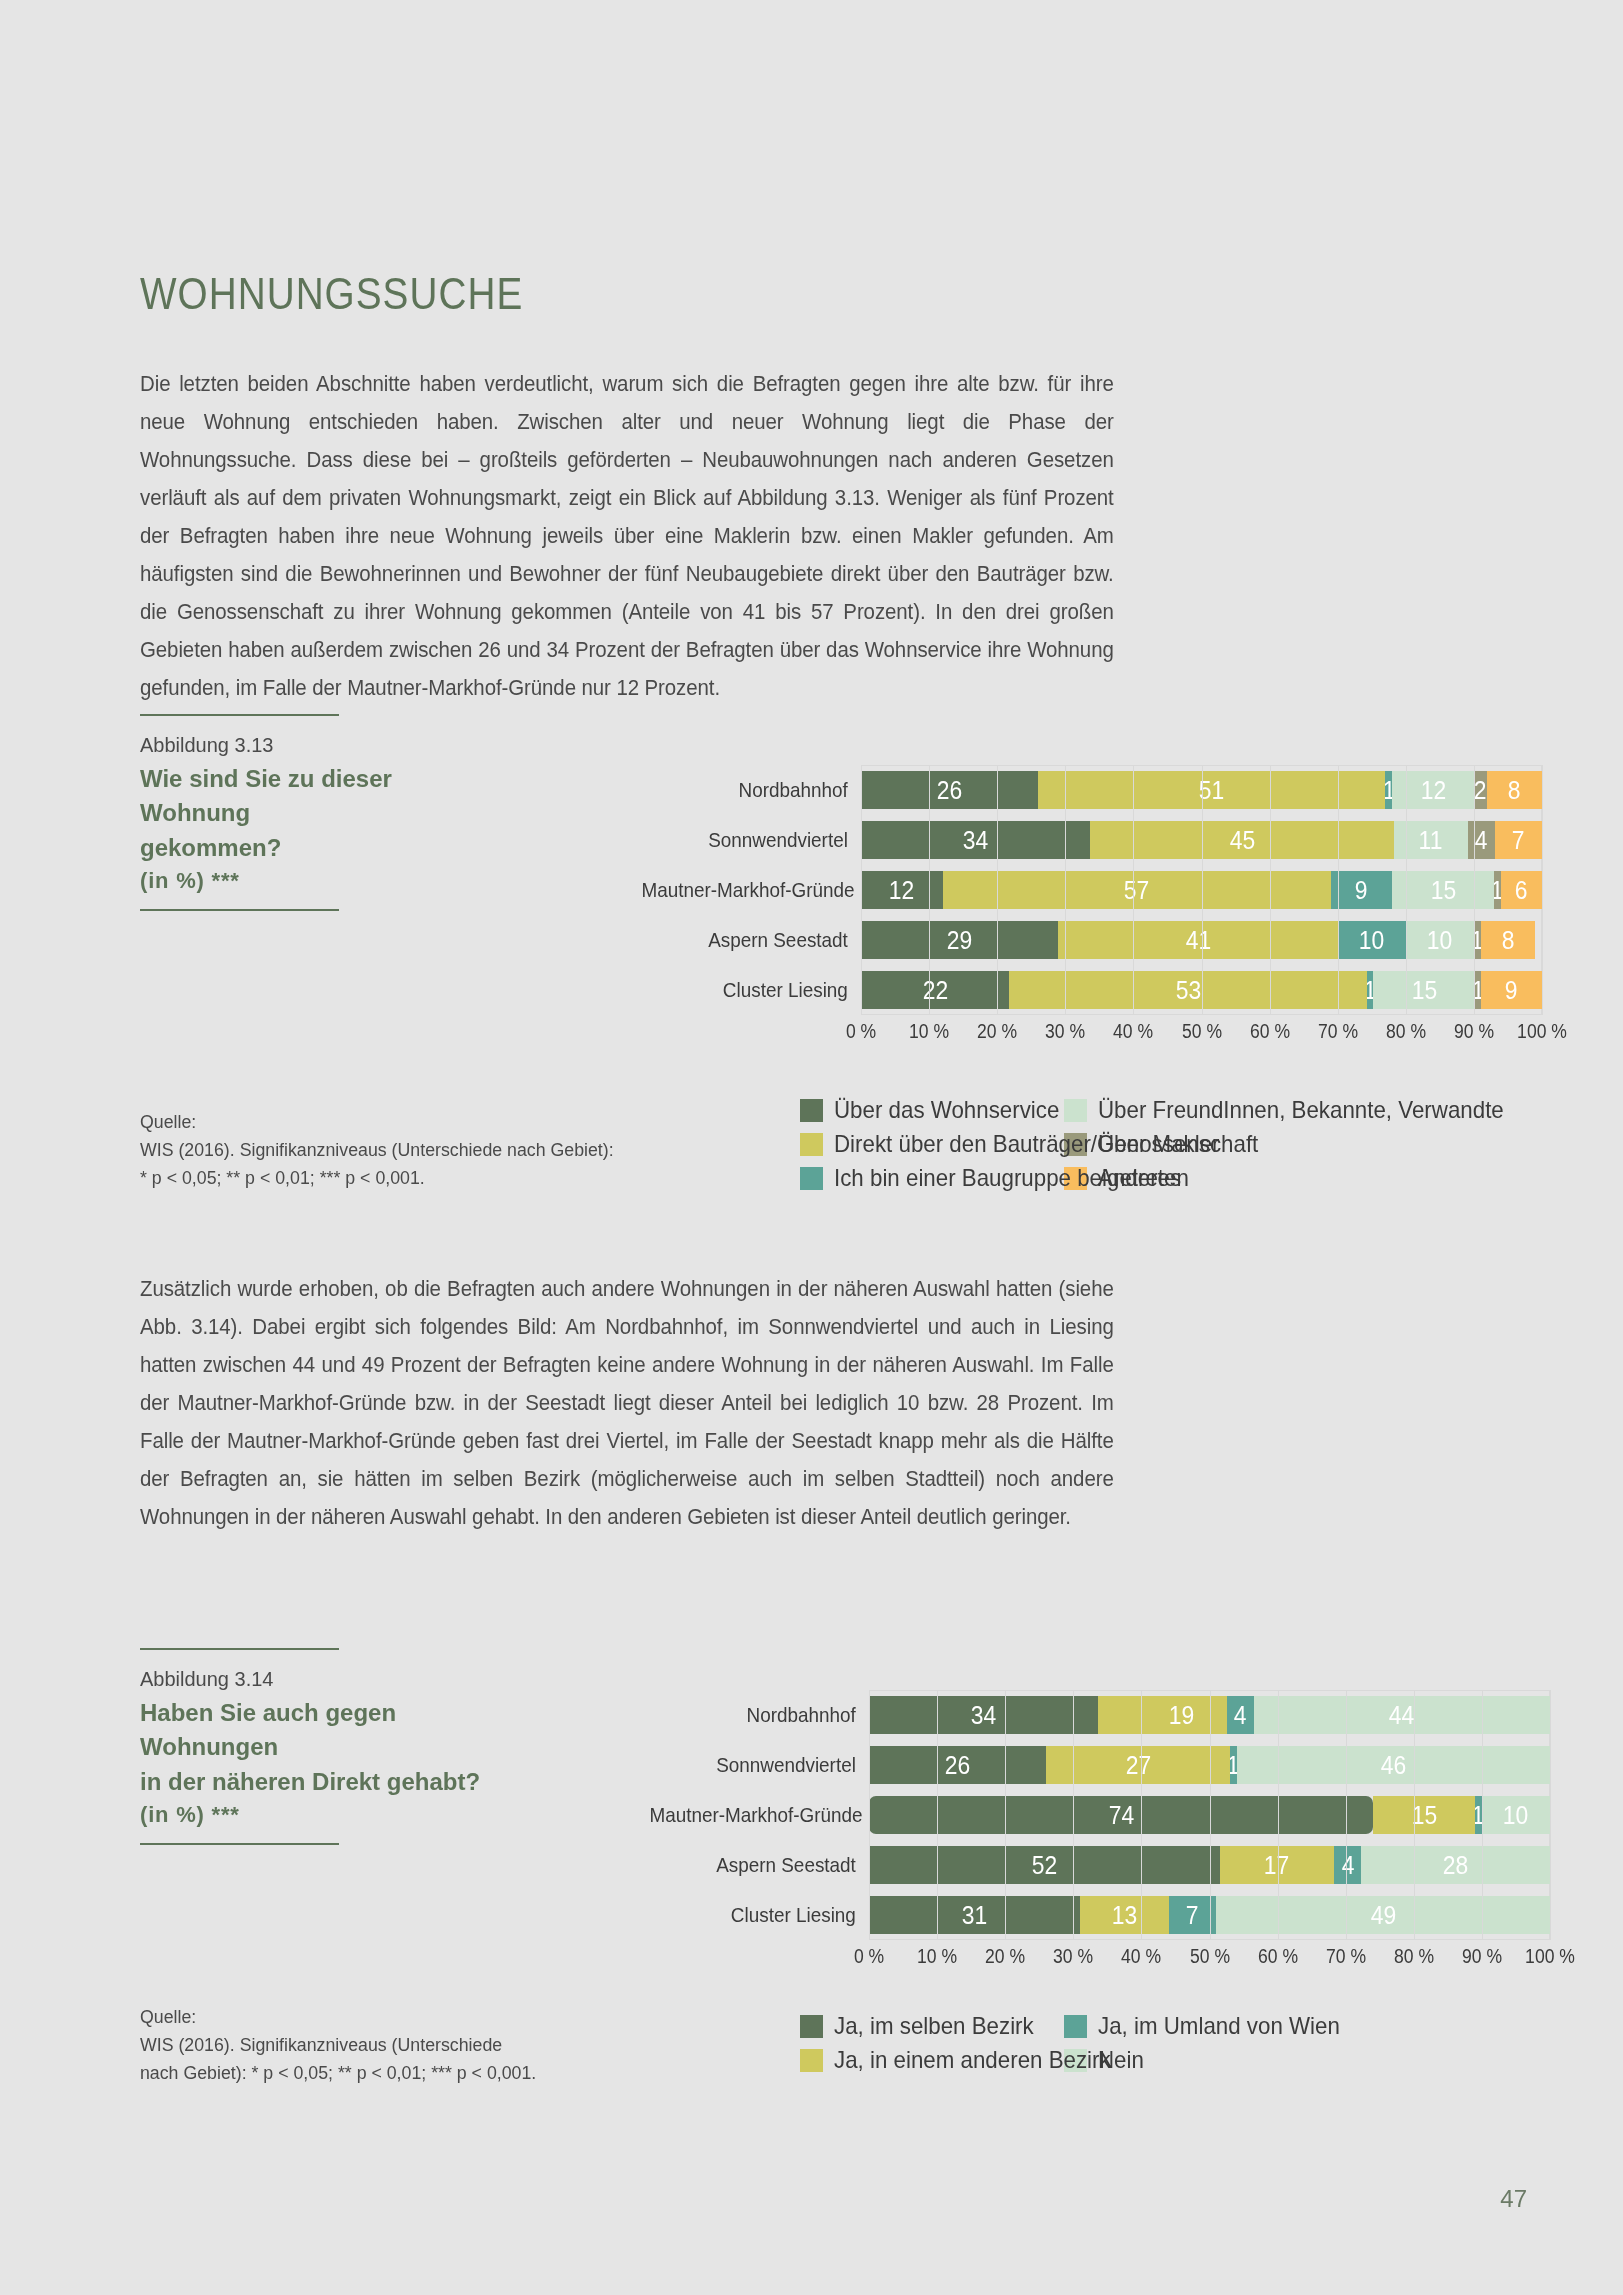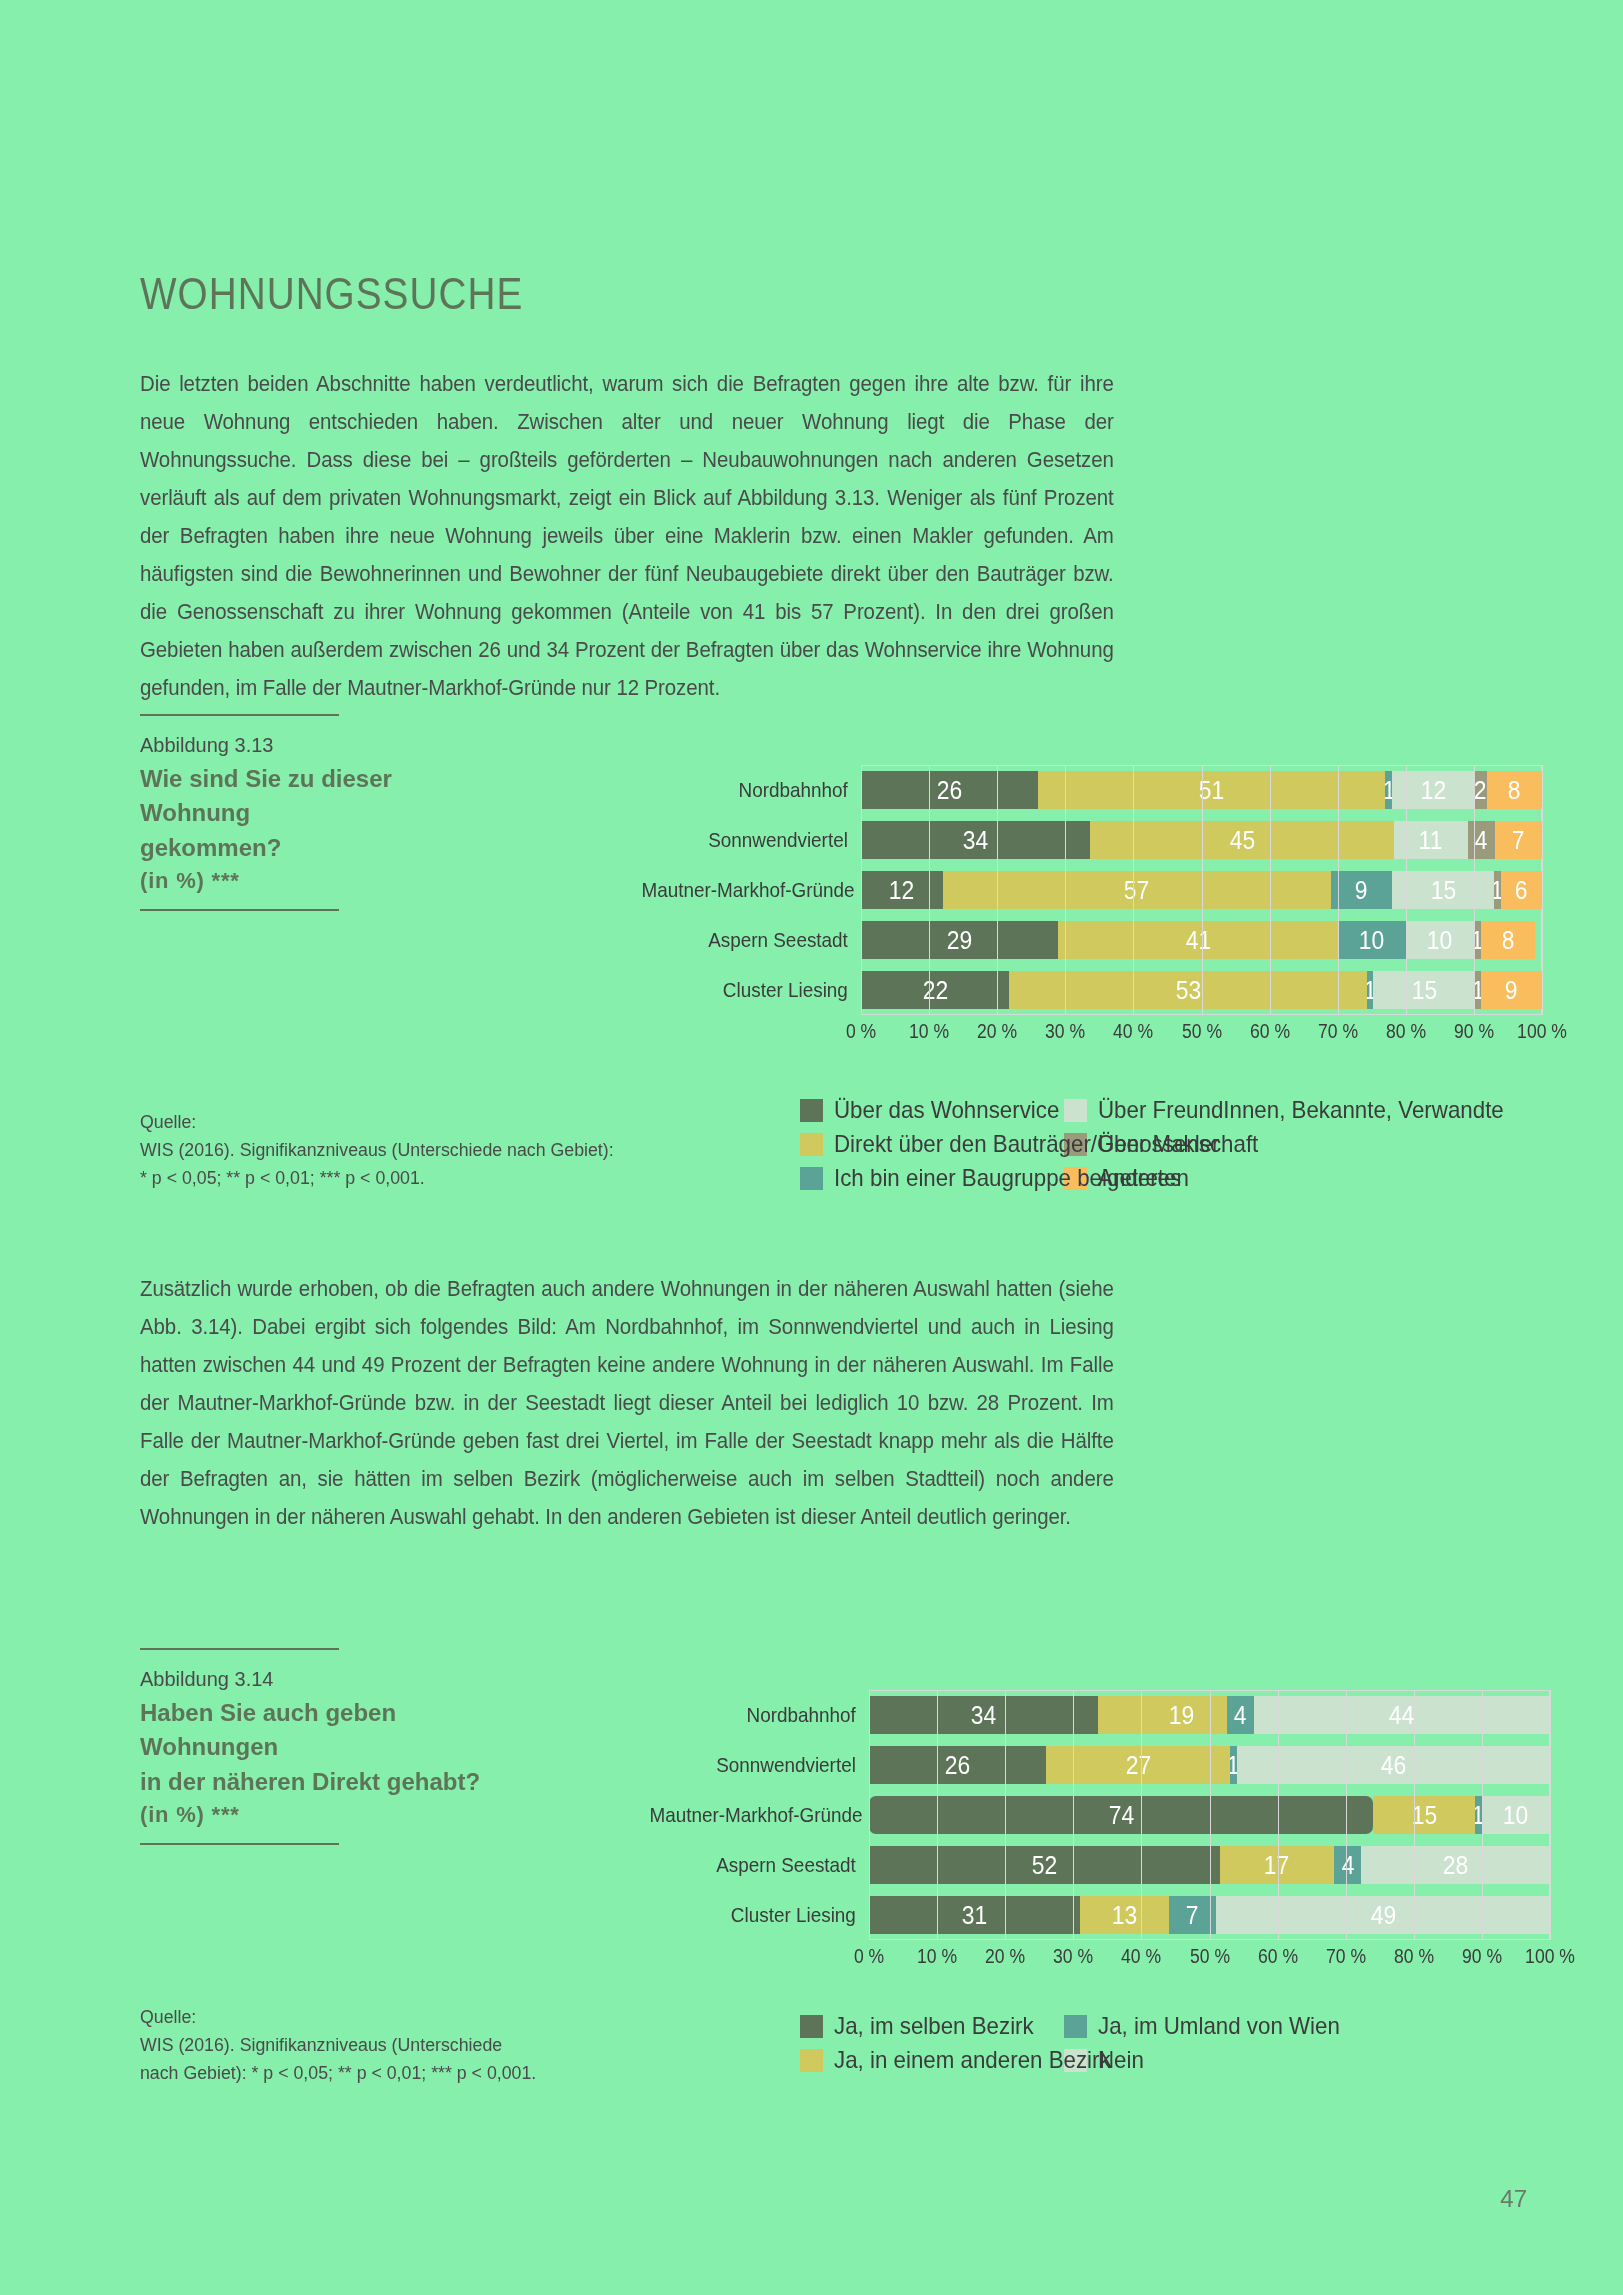--- a/index.html
+++ b/index.html
@@ -5,21 +5,21 @@
 <style>
   html, body {
     margin: 0;
     padding: 0;
     background: #ffffff;
   }
   .page {
     position: relative;
     width: 1623px;
     height: 2295px;
-    background: #86efac;
+    background: #e5e5e5;
     font-family: "Liberation Sans", sans-serif;
     overflow: hidden;
   }
 
   
   .section-title {
     position: absolute;
     left: 140px;
     top: 268px;
     font-size: 45px;
@@ -419,21 +419,21 @@
         <span class="legend-swatch" style="background: rgb(249, 189, 94);"></span>
         <span class="legend-label">Anderes</span>
       </div>
     </div>
 
   <div class="body-text" id="para-2">Zusätzlich wurde erhoben, ob die Befragten auch andere Wohnungen in der näheren Auswahl hatten (siehe Abb. 3.14). Dabei ergibt sich folgendes Bild: Am Nordbahnhof, im Sonnwendviertel und auch in Liesing hatten zwischen 44 und 49 Prozent der Befragten keine andere Wohnung in der näheren Auswahl. Im Falle der Mautner-Markhof-Gründe bzw. in der Seestadt liegt dieser Anteil bei lediglich 10 bzw. 28 Prozent. Im Falle der Mautner-Markhof-Gründe geben fast drei Viertel, im Falle der Seestadt knapp mehr als die Hälfte der Befragten an, sie hätten im selben Bezirk (möglicherweise auch im selben Stadtteil) noch andere Wohnungen in der näheren Auswahl gehabt. In den anderen Gebieten ist dieser Anteil deutlich geringer.</div>
 
   <div class="fig-caption" style="top:1648px;">
     <div class="fig-rule"></div>
     <div class="fig-number">Abbildung 3.14</div>
-    <div class="fig-title">Haben Sie auch geben Wohnungen</div>
+    <div class="fig-title">Haben Sie auch gegen Wohnungen</div>
     <div class="fig-title">in der näheren Direkt gehabt?</div>
     <div class="fig-unit">(in %) ***</div>
     <div class="fig-rule bottom"></div>
   </div>
 
   <div class="chart" id="chart-2">
     <div class="chart-rows">
         <div class="plot-frame"></div>
         <div class="chart-row">
           <div class="row-label">Nordbahnhof</div>

